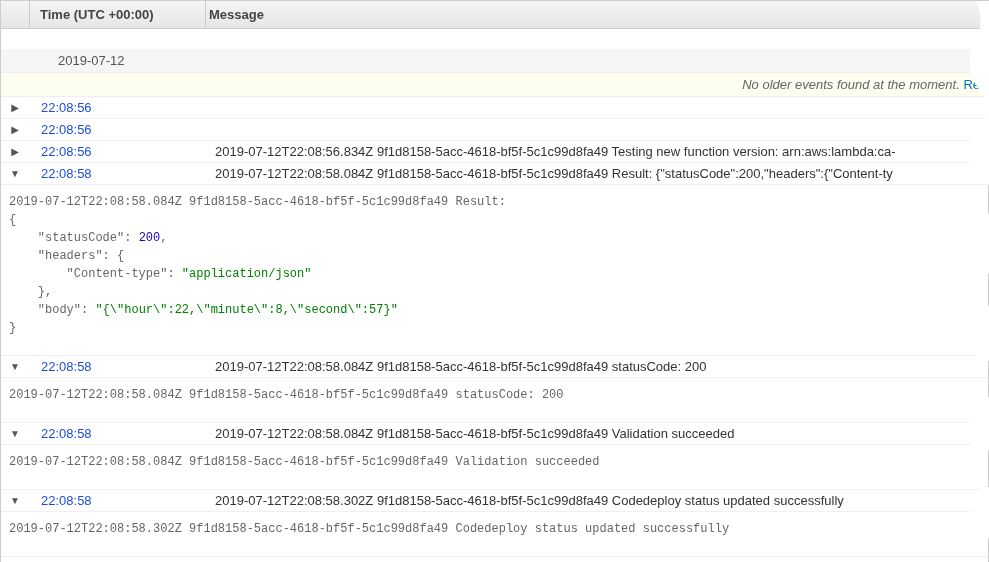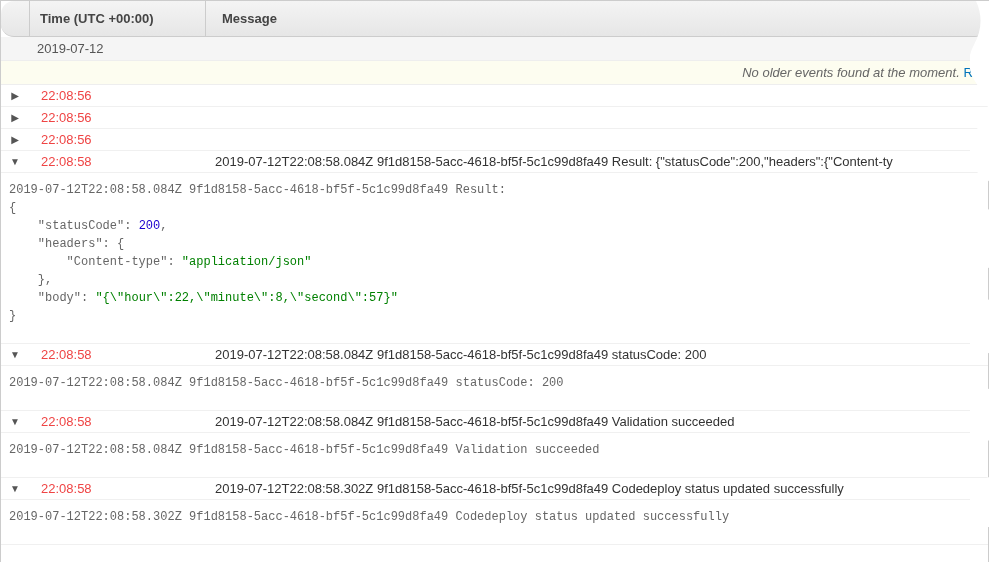--- a/index.html
+++ b/index.html
@@ -15,49 +15,49 @@
   .container {
     border: 1px solid #ccc;
     background: #fff;
     position: relative;
     filter: drop-shadow(4px 4px 5px rgba(0,0,0,0.35));
   }
   .header {
     display: flex;
     background: linear-gradient(#f4f4f4, #e6e6e6);
     border-bottom: 1px solid #ccc;
-    height: 36px;
+    height: 28px;
     align-items: center;
     font-weight: bold;
     color: #444;
-    border-radius: 13px;
   }
   .col-expand { width: 28px; flex-shrink: 0; }
   .col-time {
     width: 176px;
     flex-shrink: 0;
     padding-left: 10px;
     border-left: 1px solid #ccc;
     height: 100%;
     display: flex;
     align-items: center;
   }
   .col-msg {
     flex: 1;
-    padding-left: 16px;
+    padding-left: 3px;
     border-left: 1px solid #ccc;
     height: 100%;
     display: flex;
     align-items: center;
   }
   .date-row {
     background: #f5f5f5;
-    padding: 4px 0 4px 36px;
+    padding: 4px 0 4px 57px;
     color: #555;
     border-bottom: 1px solid #eee;
+    margin-top: 20px;
   }
   .info-banner {
     background: #fdfdf0;
     padding: 4px 8px;
     text-align: right;
     font-style: italic;
     color: #666;
     border-bottom: 1px solid #eee;
   }
   .info-banner a { color: #0073bb; text-decoration: none; font-style: normal; }
@@ -72,21 +72,21 @@
     width: 28px;
     text-align: center;
     color: #555;
     font-size: 10px;
     cursor: pointer;
     padding-top: 2px;
   }
   .log-row .time {
     width: 176px;
     padding-left: 12px;
-    color: #ef4444;
+    color: #1d4ed8;
     flex-shrink: 0;
   }
   .log-row .msg {
     flex: 1;
     padding-left: 10px;
     color: #333;
     white-space: nowrap;
     overflow: hidden;
   }
   .detail-block {
@@ -136,20 +136,21 @@
   </div>
 
   <div class="log-row">
     <div class="exp">▶</div>
     <div class="time">22:08:56</div>
   </div>
 
   <div class="log-row">
     <div class="exp">▶</div>
     <div class="time">22:08:56</div>
+    <div class="msg">2019-07-12T22:08:56.834Z 9f1d8158-5acc-4618-bf5f-5c1c99d8fa49 Testing new function version: arn:aws:lambda:ca-</div>
   </div>
 
   <div class="log-row">
     <div class="exp">▼</div>
     <div class="time">22:08:58</div>
     <div class="msg">2019-07-12T22:08:58.084Z 9f1d8158-5acc-4618-bf5f-5c1c99d8fa49 Result: {"statusCode":200,"headers":{"Content-ty</div>
   </div>
   <div class="detail-block"><span>2019-07-12T22:08:58.084Z 9f1d8158-5acc-4618-bf5f-5c1c99d8fa49 Result:</span>
 {
     "statusCode": <span class="json-num">200</span>,

